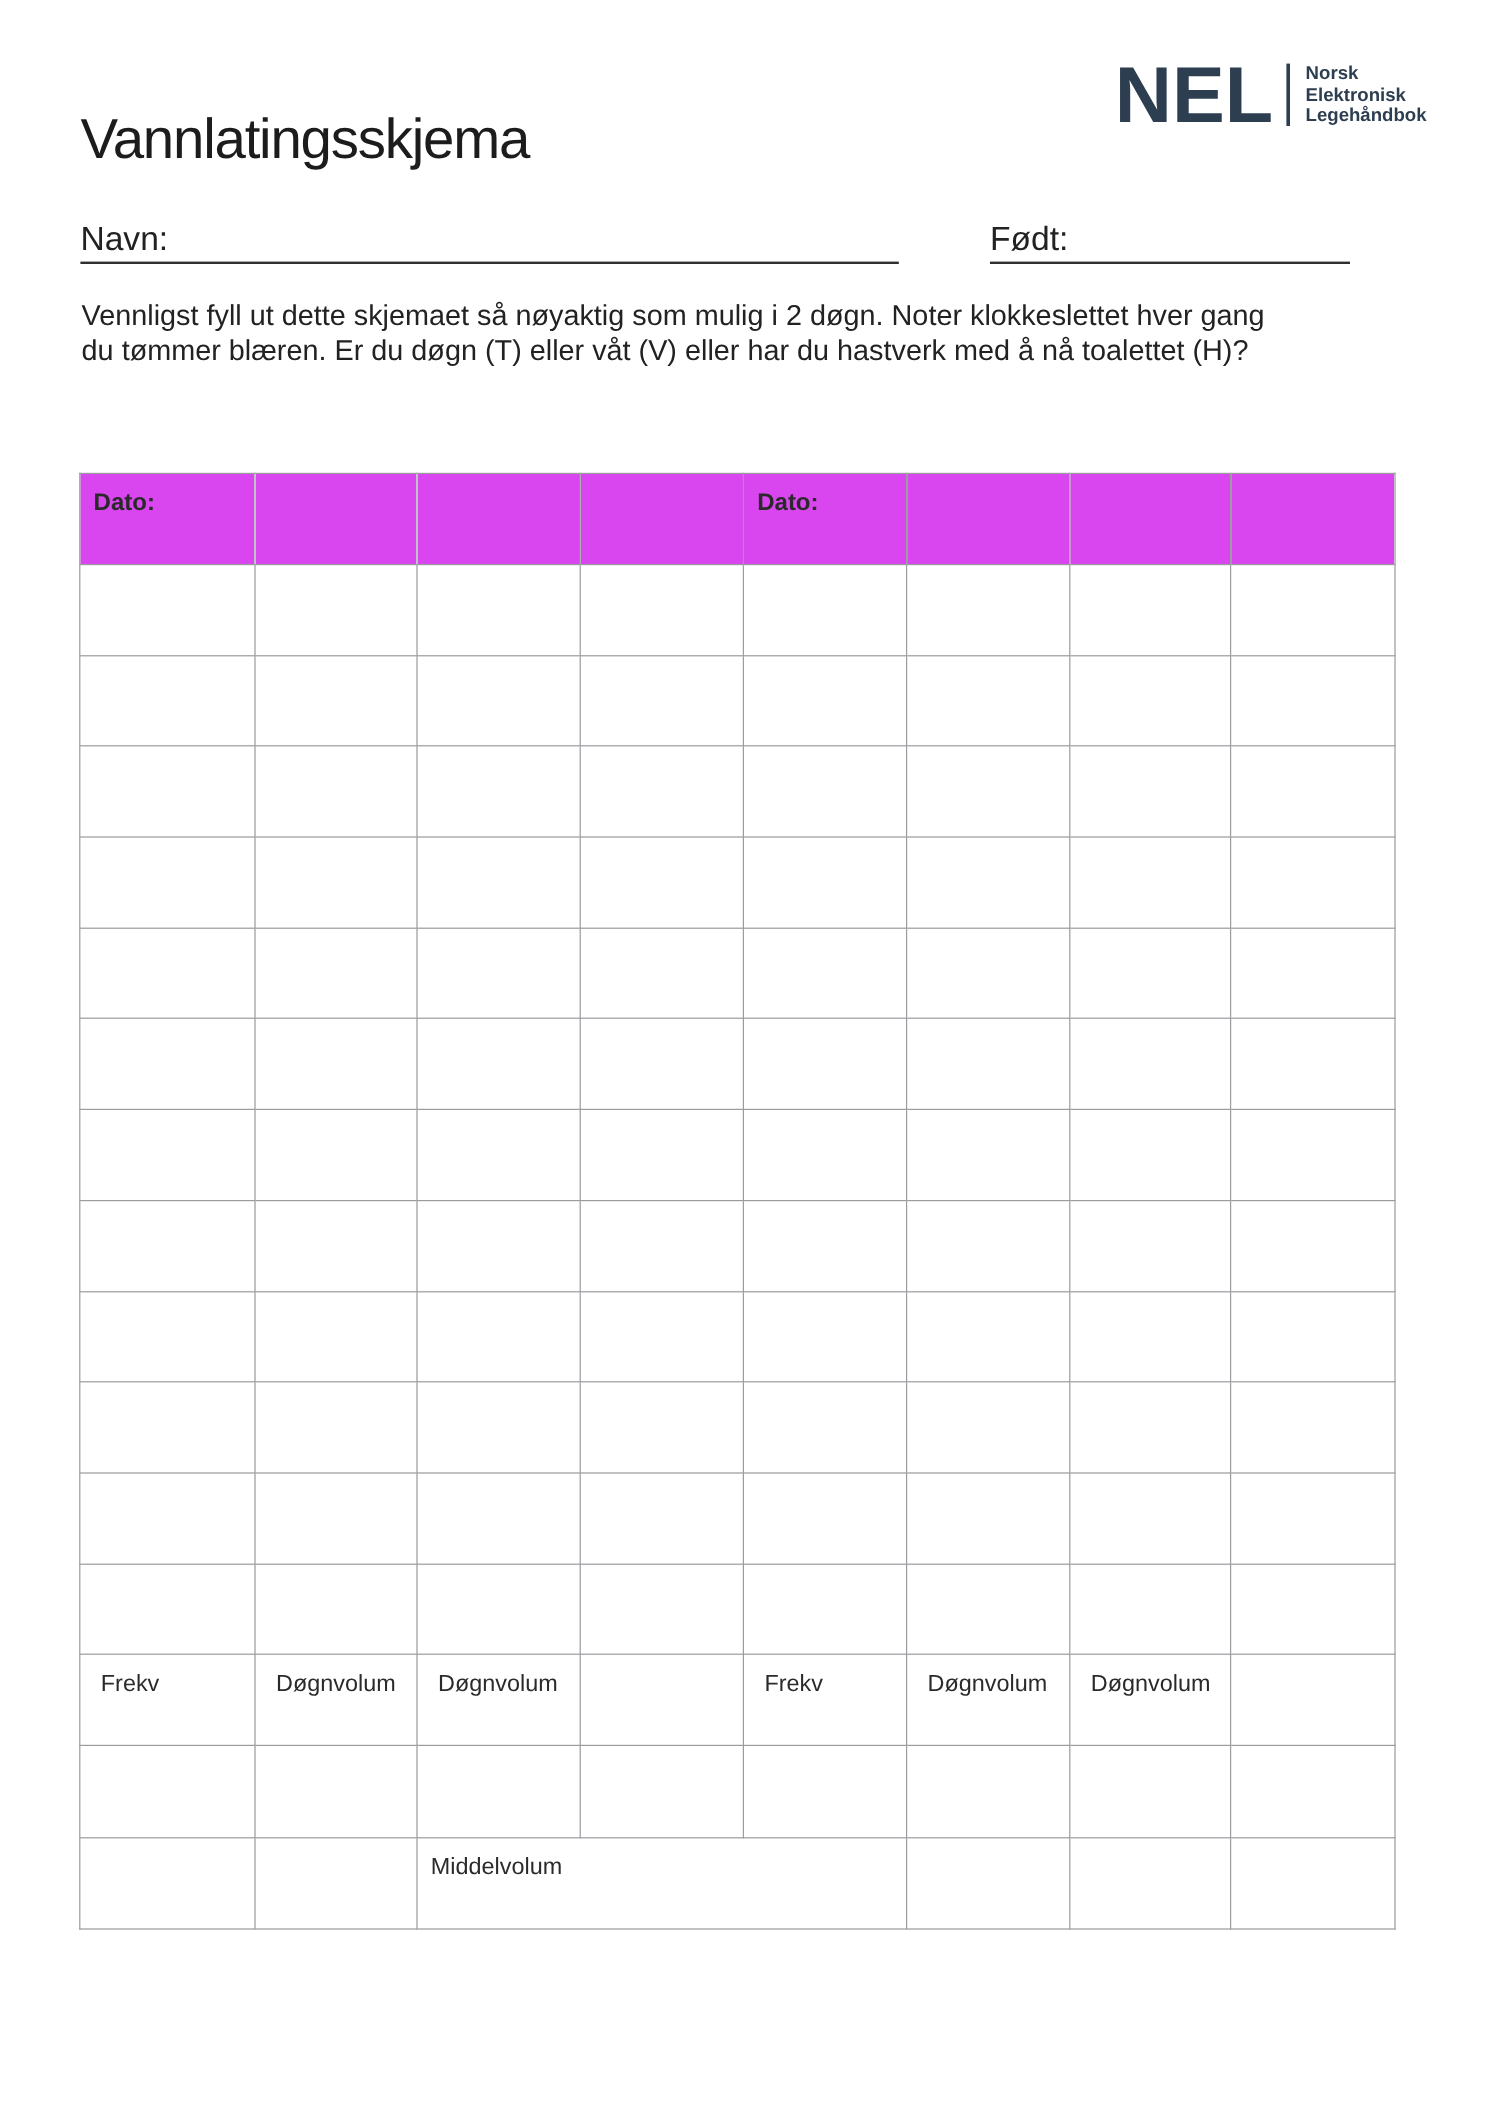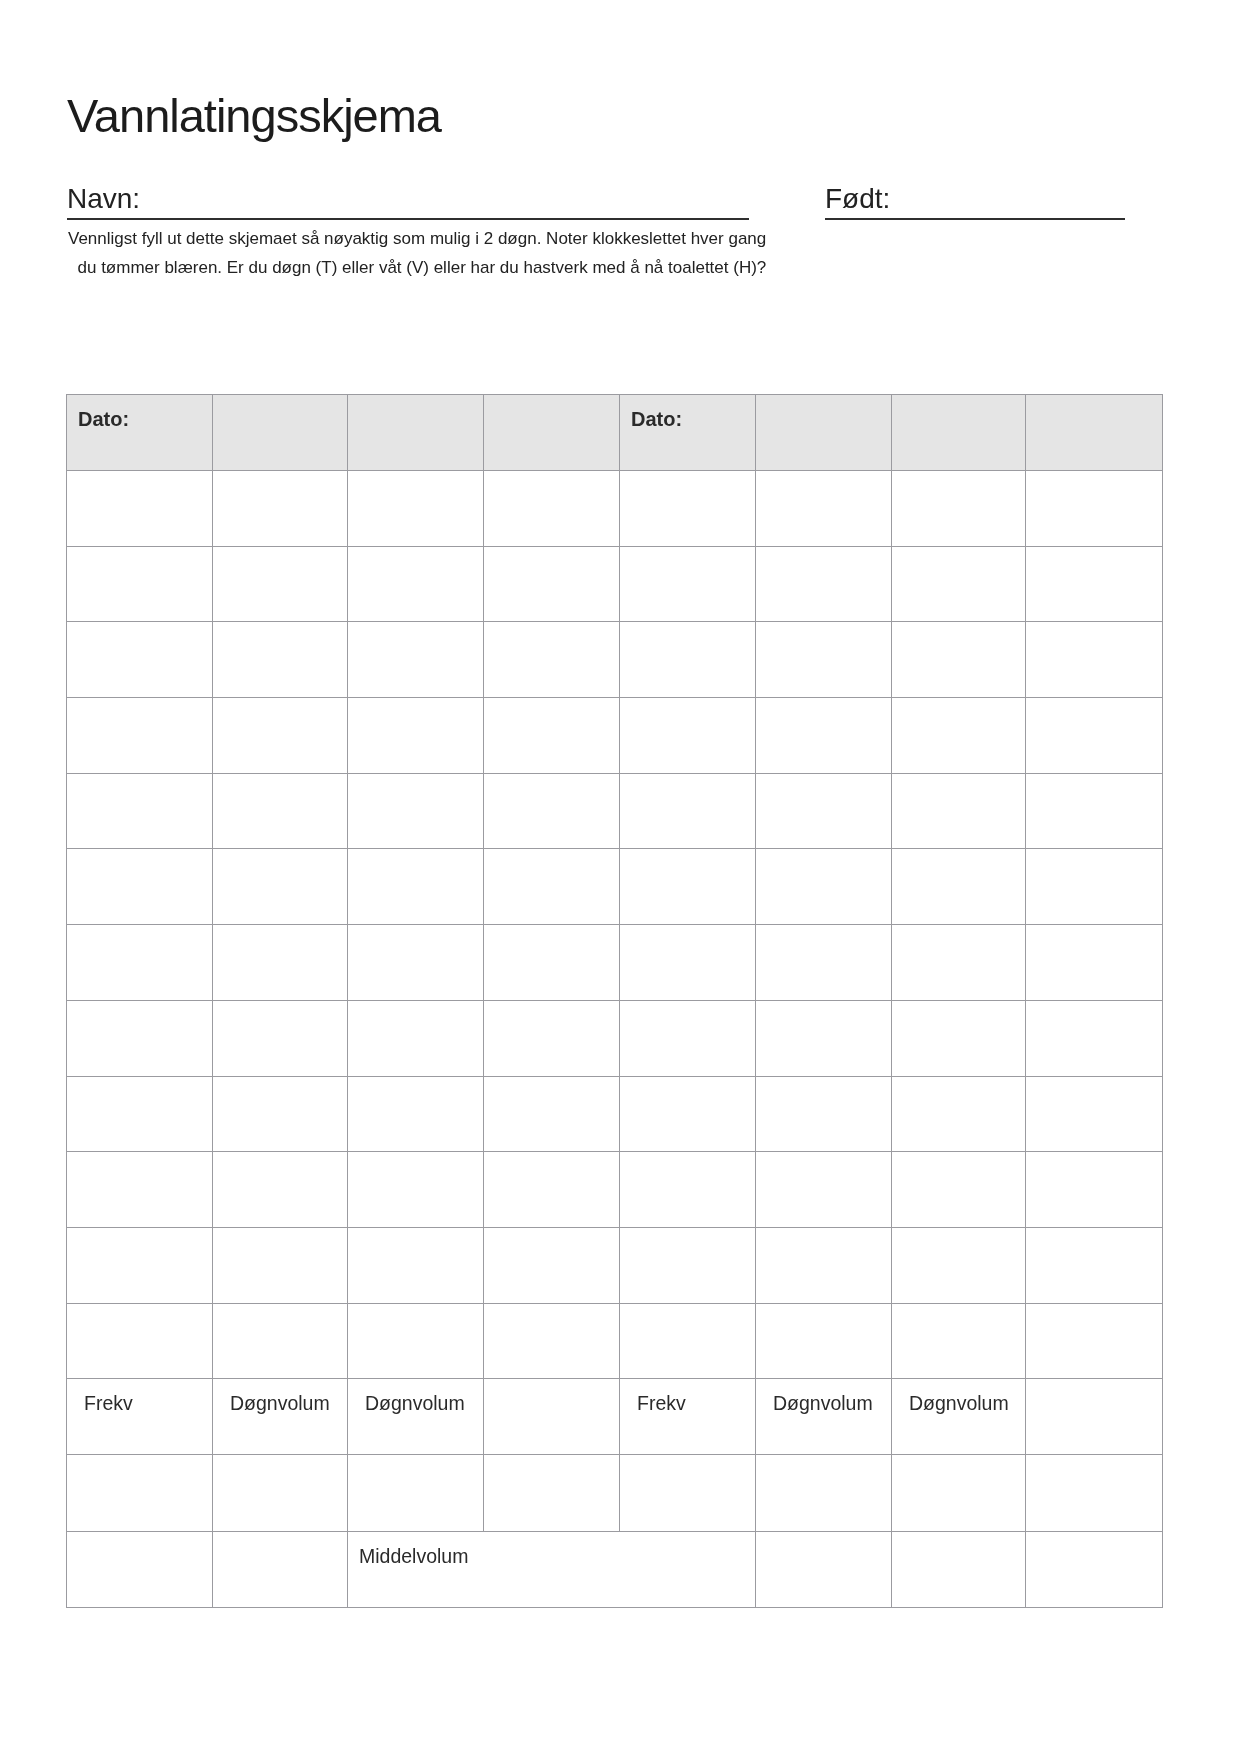--- a/index.html
+++ b/index.html
@@ -45,56 +45,65 @@
     position:absolute; top:186px;
     font-size:28px; color:#222;
     border-bottom:2px solid #2f2f2f;
     padding-bottom:6px; line-height:26px;
   }
   .field-name { left:67px;  width:682px; }
   .field-born { left:825px; width:300px; }
 
   
   .instructions {
-    position:absolute; left:68px; top:225px;
-    font-size:17px; line-height:28.5px; color:#222;text-align:right;
+    position:absolute; left:68px; top:250px;
+    font-size:24px; line-height:28.5px; color:#222;
   }
   .instructions div { white-space:nowrap; }
 
   
   table.form-table {
     position:absolute; left:66px; top:394px;
     width:1096px;
     border-collapse:collapse; table-layout:fixed;
   }
   td {
     border:1px solid #9b9ba0;
     vertical-align:top;
     padding:11px 8px 0 11px;
     font-size:19.5px; line-height:26px; color:#2a2a2a;
     overflow:hidden; white-space:nowrap;
   }
   tr.date-row td {
-    background:#e5e5e5;
+    background:#d946ef;
     height:76px;
     font-weight:700; font-size:20px;
   }
   tr.header-row td  { height:76px; }
   tr.data-row td    { height:75.7px; }
   tr.summary-row td { height:76px;padding-left:17px; }
   tr.gap-row td     { height:77px; }
   tr.mean-row td    { height:76px; }
 </style>
 </head>
 <body>
 
 <div class="page">
 
   <h1 class="title">Vannlatingsskjema</h1>
 
+  <div class="logo">
+    <span class="logo-acronym">NEL</span>
+    <span class="logo-divider"></span>
+    <span class="logo-text">
+      <span>Norsk</span>
+      <span>Elektronisk</span>
+      <span>Legehåndbok</span>
+    </span>
+  </div>
 
   <div class="field field-name">
     <span>Navn:</span>
   </div>
   <div class="field field-born">
     <span>Født:</span>
   </div>
 
   <div class="instructions">
     <div>Vennligst fyll ut dette skjemaet så nøyaktig som mulig i 2 døgn. Noter klokkeslettet hver gang</div>

